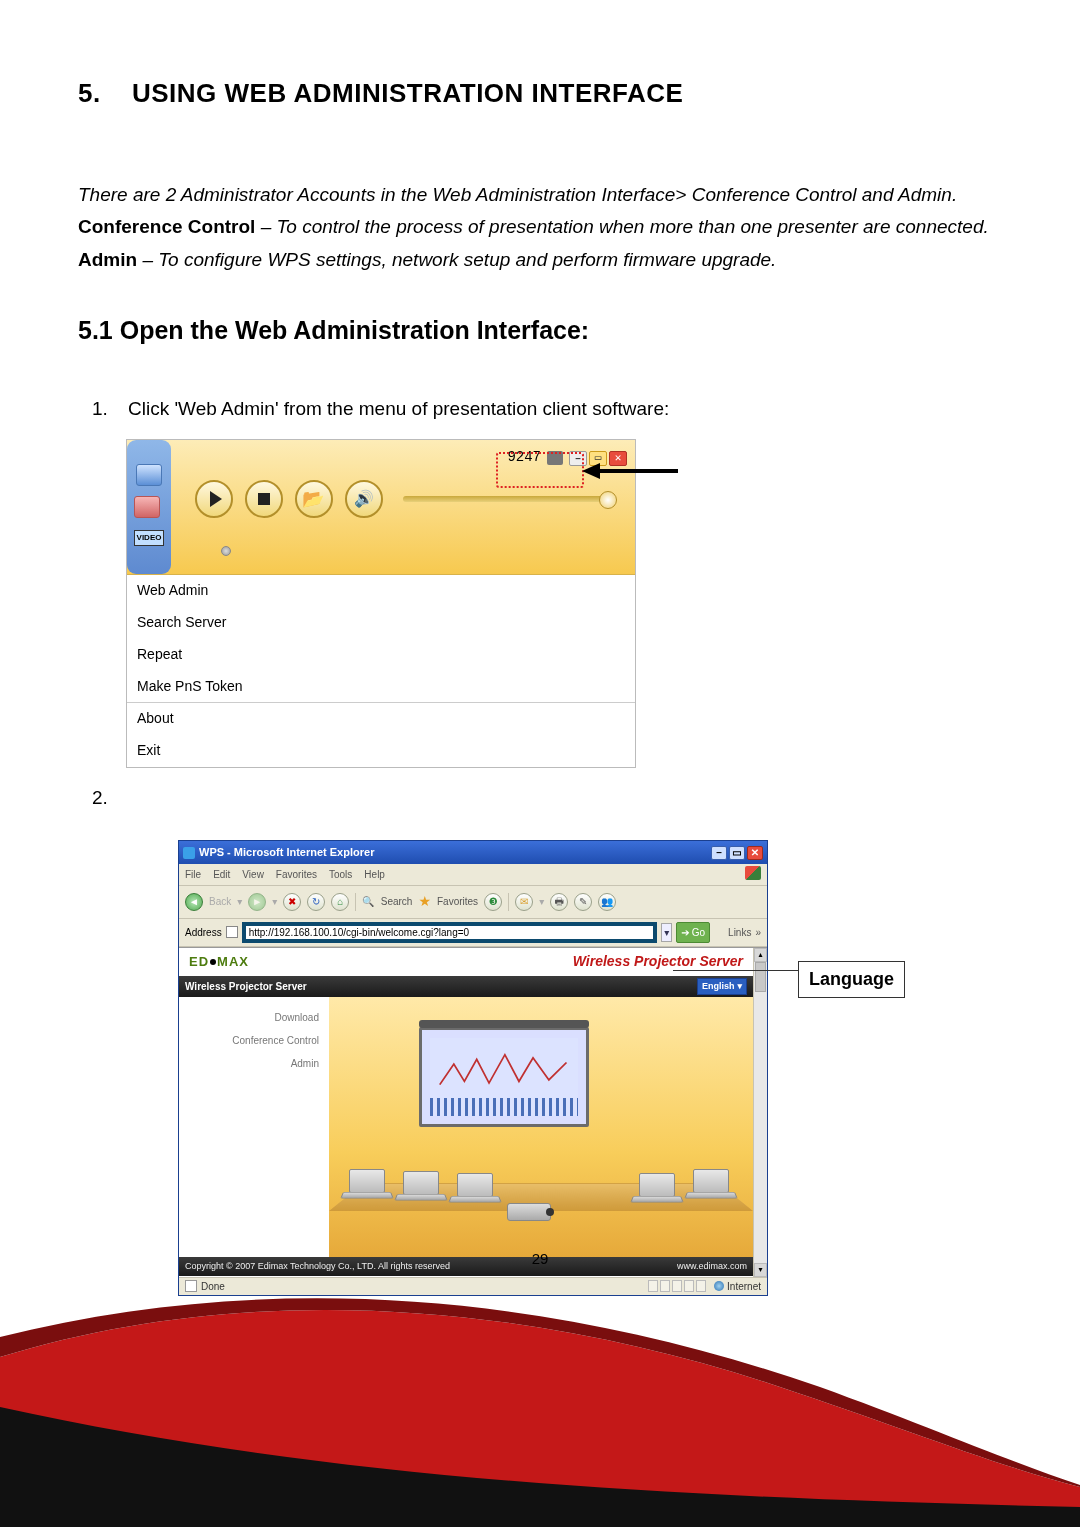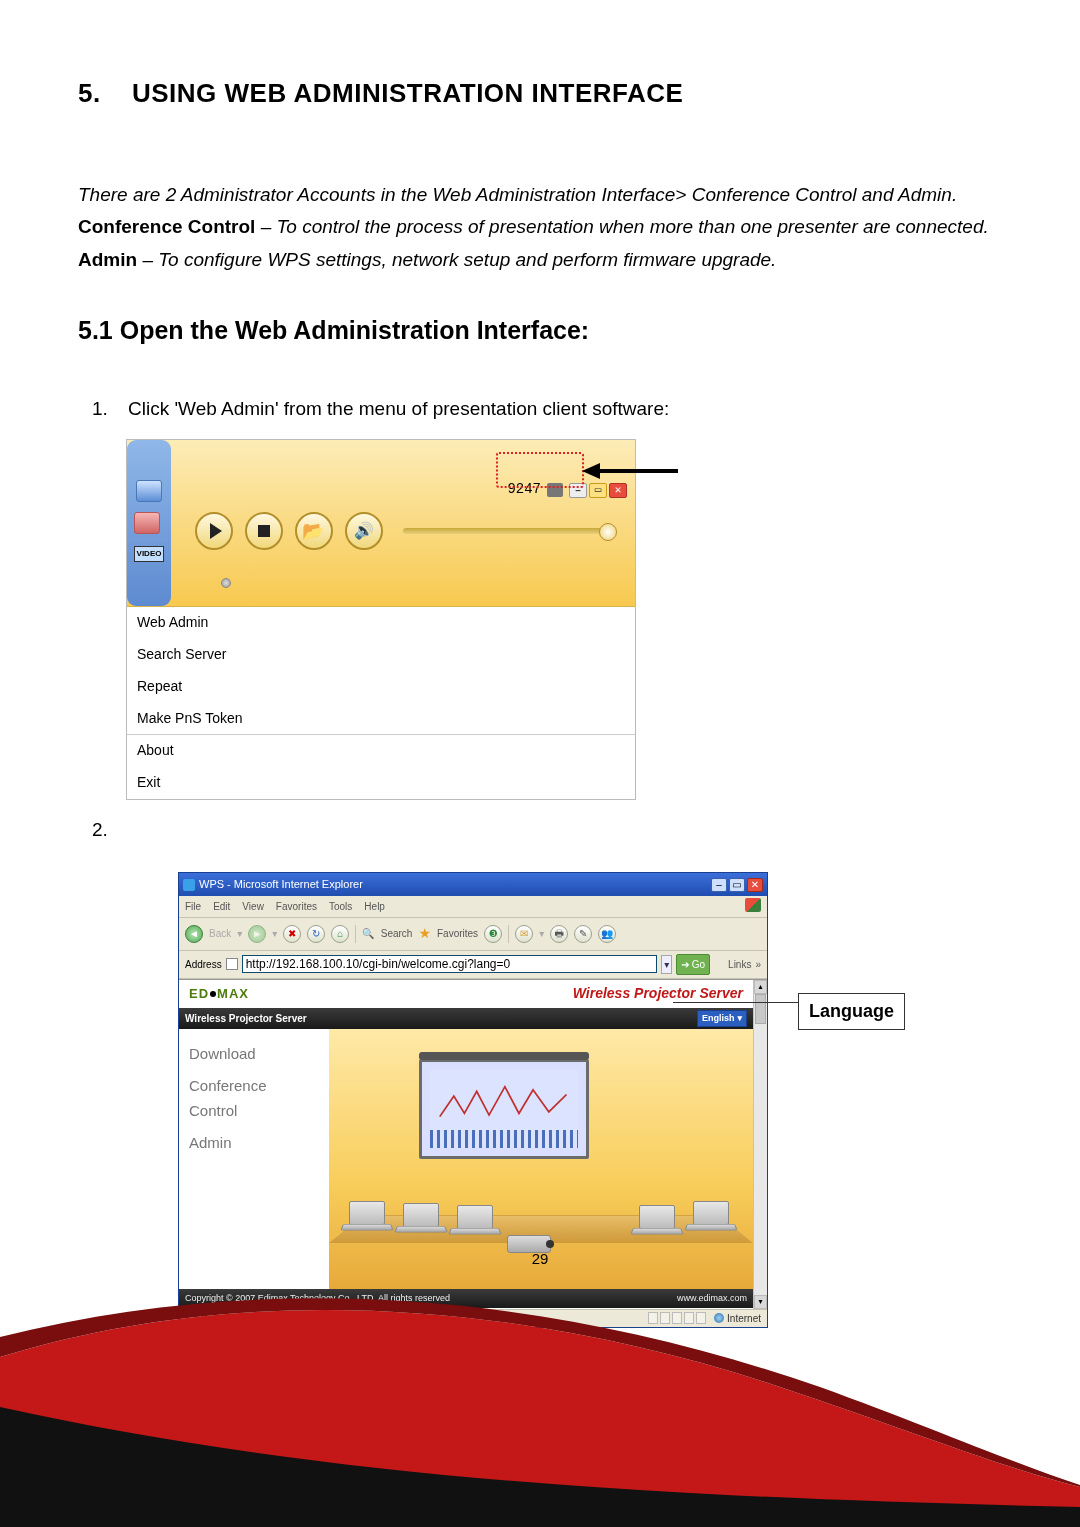--- a/index.html
+++ b/index.html
@@ -77,21 +77,20 @@
   .player-right { flex:1; position: relative; }
   .player-top {
     text-align: right;
     padding: 6px 8px 0 0;
     font-size: 14px;
     font-family: "Courier New", monospace;
     display:flex;
     justify-content:flex-end;
     align-items:center;
     gap:6px;
-    margin-top:32px;
   }
   .win-btns { display:flex; gap:2px; }
   .wb { width:18px; height:15px; display:flex; align-items:center; justify-content:center; border-radius:2px; font-size:11px; font-weight:bold; }
   .wb.min { background:#eee; border:1px solid #999; color:#333; }
   .wb.max { background:#ffe080; border:1px solid #cc9b1a; color:#333; }
   .wb.close { background:#e84c3d; border:1px solid #b03025; color:#fff; }
   .darkbar { width:16px; height:14px; background:#777; border-radius:2px; display:inline-block; }
   .controls {
     display:flex;
     align-items:center;
@@ -156,21 +155,21 @@
     border:1px solid #1a3f8f;
     background:#fff;
     font-size:10px;
     font-family: Tahoma, sans-serif;
   }
   .ie-title {
     background: linear-gradient(#3b6fd9, #1f4db0);
     color:#fff;
     display:flex; align-items:center; justify-content:space-between;
     padding:2px 4px;
-    font-weight:normal;
+    font-weight:bold;
     font-size:11px;
   }
   .ie-title .wbtns { display:flex; gap:2px; }
   .ie-title .twb { width:16px; height:14px; background:#cfe0ff; color:#000; border:1px solid #3a5fab; display:flex; align-items:center; justify-content:center; font-size:10px; border-radius:2px; }
   .ie-title .twb.red { background:#e84c3d; color:#fff; border-color:#a02a1e; }
   .ie-menu {
     background:#ece9d8; color:#555; padding:2px 6px;
     display:flex; gap:12px;
     border-bottom:1px solid #c7c3b2;
   }
@@ -193,21 +192,21 @@
   .iebtn.blue { color:#2a5fc0; }
   .ie-toolbar .sep { width:1px; height:18px; background:#c7c3b2; }
   .ie-toolbar .star { color:#e8a025; font-size:14px; }
   .ie-address {
     background:#ece9d8; padding:3px 6px;
     display:flex; align-items:center; gap:4px;
     border-bottom:1px solid #c7c3b2;
     font-size:10px;
   }
   .ie-address input {
-    flex:1; font-size:12px; padding:1px 3px; border:1px solid #0c4a6e;
+    flex:1; font-size:10px; padding:1px 3px; border:4px solid #0c4a6e;
     font-family: Tahoma, sans-serif;
   }
   .go-box {
     display:inline-flex; align-items:center; gap:2px;
     background:#6fb24f; color:#fff; padding:1px 4px; border-radius:2px;
     border:1px solid #4c8a33;
   }
   .ie-body {
     display:flex; height: 330px; position:relative; overflow:hidden;
     border-top:1px solid #999;
@@ -230,22 +229,22 @@
     padding:2px 6px; font-size:10px; font-weight:bold;
   }
   .lang-sel {
     background:#2a5fc0; color:#fff; font-size:9px; padding:0 4px;
     border:1px solid #1a3f8f; display:inline-flex; align-items:center; gap:3px;
   }
   .wps-content {
     display:flex; height: 260px;
   }
   .wps-side {
-    width:150px; background:#fff; 
-    padding:12px 10px; font-size:15px; color:#777;
+    width:150px; background:#fff; text-align:right;
+    padding:12px 10px; font-size:10px; color:#777;
   }
   .wps-side div { margin-bottom:6px; }
   .wps-canvas {
     flex:1; background:linear-gradient(#ffe9a8, #f8cd5a 60%, #e6a93a);
     position:relative; overflow:hidden;
   }
   .proj-screen {
     position:absolute; left:90px; top:30px; width:170px; height:100px;
     background:#dadfff; border:3px solid #6b6b6b; border-radius:2px;
   }

